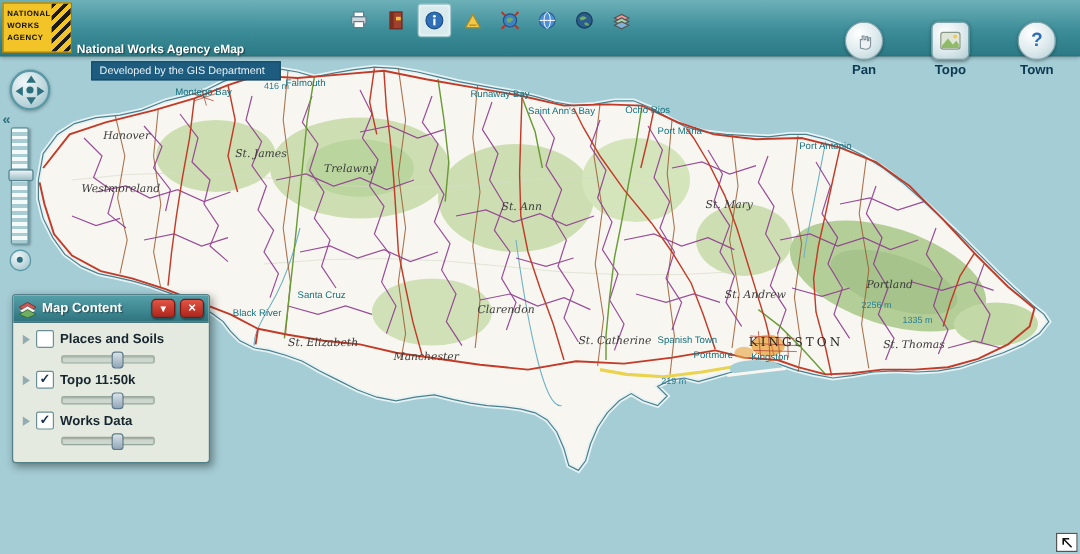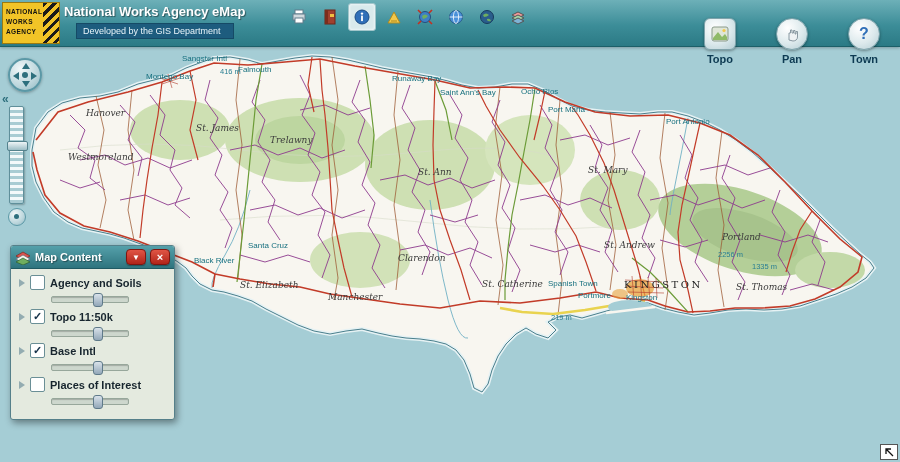--- a/index.html
+++ b/index.html
@@ -16,21 +16,21 @@
   
   .header{position:absolute;top:0;left:0;right:0;height:46px;z-index:5;
     background:linear-gradient(#6db0b8,#3c8d98 55%,#2b7a85);
     border-bottom:1px solid #1c5f68;box-shadow:0 1px 3px rgba(0,0,0,.25);}
   .logo{position:absolute;left:2px;top:2px;width:56px;height:40px;background:#f2c427;
     border:1px solid #9a7a12;overflow:hidden;}
   .logo-stripes{position:absolute;right:0;top:0;width:16px;height:100%;
     background:repeating-linear-gradient(135deg,#1a1a1a 0 3px,#f2c427 3px 7px);}
   .logo-text{position:absolute;left:3px;top:4px;font-size:6.5px;font-weight:bold;color:#111;line-height:10px;letter-spacing:.4px;}
   .title-block{position:absolute;left:64px;top:4px;}
-  .app-title{font-size:13px;font-weight:bold;color:#fff;text-shadow:1px 1px 1px rgba(0,0,0,.45);}
+  .app-title{font-size:10px;font-weight:bold;color:#fff;text-shadow:1px 1px 1px rgba(0,0,0,.45);margin-top:32px;}
   .app-subtitle{display:inline-block;margin-top:4px;background:#1d5c7e;color:#e8f4fa;
     font-size:9px;padding:2px 12px 2px 6px;border:1px solid #154a66;margin-left:12px;}
   .toolbar{position:absolute;left:286px;top:3px;display:flex;gap:5px;align-items:center;}
   .tool-btn{width:26px;height:26px;display:flex;align-items:center;justify-content:center;border-radius:3px;}
   .tool-btn.active{background:#d9eaec;border:1px solid #a2c6cb;box-shadow:inset 0 0 3px #fff;}
 
   
   .nav-buttons{position:absolute;top:18px;right:14px;display:flex;gap:28px;z-index:6;text-align:center;}
   .nav-btn{width:44px;}
   .nav-circle{width:30px;height:30px;margin:0 auto;border-radius:50%;
@@ -249,36 +249,36 @@
           <polygon points="3,7 9,4 15,7 9,10" fill="#ef9a9a" stroke="#555"></polygon>
           <polygon points="3,10 9,7 15,10 9,13" fill="#a5d6a7" stroke="#555"></polygon>
           <polygon points="3,13 9,10 15,13 9,16" fill="#7fb3d5" stroke="#555"></polygon>
         </svg>
       </div>
     </div>
   </div>
 
   <div class="nav-buttons">
     <div class="nav-btn">
+      <div class="nav-circle">
+        <svg width="18" height="18">
+          <path d="M6,15 L6,8 L7.5,8 L7.5,5 L9,5 L9,8 L10.5,8 L10.5,5.5 L12,5.5 L12,9 L13,9 L13,6.5 L14.5,6.5 L14.5,12 C14.5,14.5 12.5,16 10,16 Z" fill="#eef2f4" stroke="#7e8f99" stroke-width="0.9"></path>
+        </svg>
+      </div>
+      <div class="nav-label">Pan</div>
+    </div>
+    <div class="nav-btn">
       <div class="nav-circle square">
         <svg width="20" height="20">
           <rect x="2" y="3" width="16" height="14" rx="2" fill="#dfe6d8" stroke="#8a9a8a"></rect>
           <path d="M3,14 L8,8 L12,13 L15,10 L17,13 L17,16 L3,16 Z" fill="#8fba68"></path>
           <circle cx="14" cy="6.5" r="1.6" fill="#f2c84b"></circle>
         </svg>
       </div>
       <div class="nav-label">Topo</div>
-    </div>
-    <div class="nav-btn">
-      <div class="nav-circle">
-        <svg width="18" height="18">
-          <path d="M6,15 L6,8 L7.5,8 L7.5,5 L9,5 L9,8 L10.5,8 L10.5,5.5 L12,5.5 L12,9 L13,9 L13,6.5 L14.5,6.5 L14.5,12 C14.5,14.5 12.5,16 10,16 Z" fill="#eef2f4" stroke="#7e8f99" stroke-width="0.9"></path>
-        </svg>
-      </div>
-      <div class="nav-label">Pan</div>
     </div>
     <div class="nav-btn">
       <div class="nav-circle">
         <span class="help-q">?</span>
       </div>
       <div class="nav-label">Town</div>
     </div>
   </div>
 
   <div class="left-controls">
@@ -308,21 +308,21 @@
       <span class="panel-title">Map Content</span>
       <span class="p-btn">▼</span>
       <span class="p-btn close">×</span>
     </div>
     <div class="panel-body">
 
       <div class="layer-row">
         <div class="layer-line">
           <span class="expander"></span>
           <span class="checkbox"></span>
-          <span class="layer-label">Agency and Soils</span>
+          <span class="layer-label">Places and Soils</span>
         </div>
         <div class="slider">
           <div class="slider-thumb"></div>
         </div>
       </div>
 
       <div class="layer-row">
         <div class="layer-line">
           <span class="expander"></span>
           <span class="checkbox">✓</span>
@@ -330,37 +330,27 @@
         </div>
         <div class="slider">
           <div class="slider-thumb"></div>
         </div>
       </div>
 
       <div class="layer-row">
         <div class="layer-line">
           <span class="expander"></span>
           <span class="checkbox">✓</span>
-          <span class="layer-label">Base Intl</span>
+          <span class="layer-label">Works Data</span>
         </div>
         <div class="slider">
           <div class="slider-thumb"></div>
         </div>
       </div>
 
-      <div class="layer-row">
-        <div class="layer-line">
-          <span class="expander"></span>
-          <span class="checkbox"></span>
-          <span class="layer-label">Places of Interest</span>
-        </div>
-        <div class="slider">
-          <div class="slider-thumb"></div>
-        </div>
-      </div>
 
     </div>
   </div>
 
   <div class="corner-btn">
     <svg width="12" height="10">
       <path d="M10,9 L3,2 M3,7 L3,2 L8,2" stroke="#111" stroke-width="1.3" fill="none"></path>
     </svg>
   </div>
 

